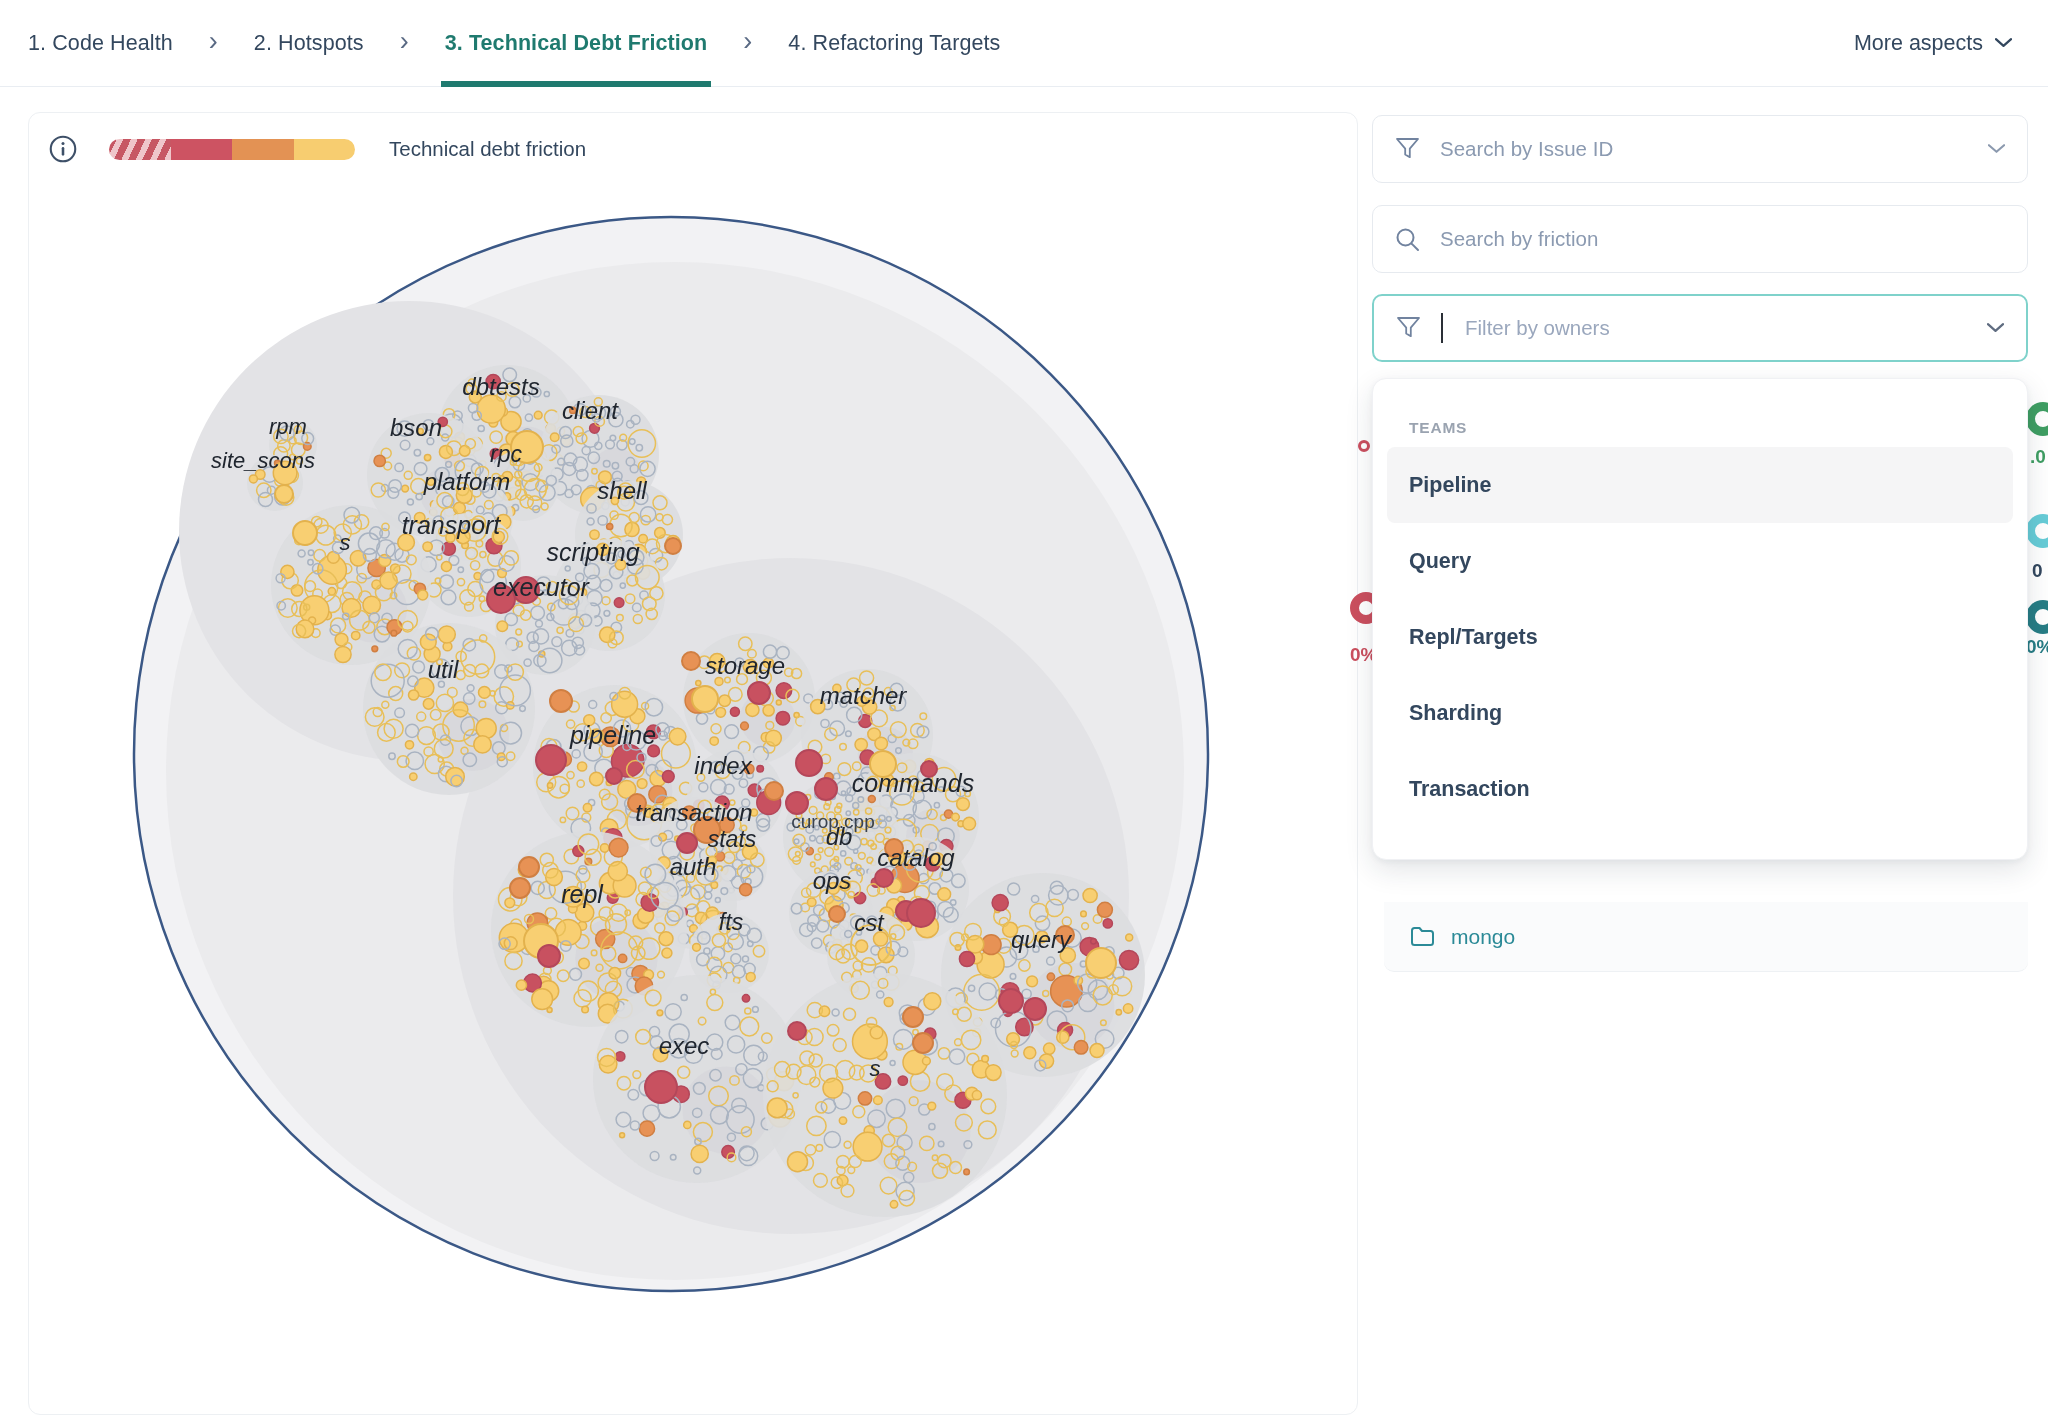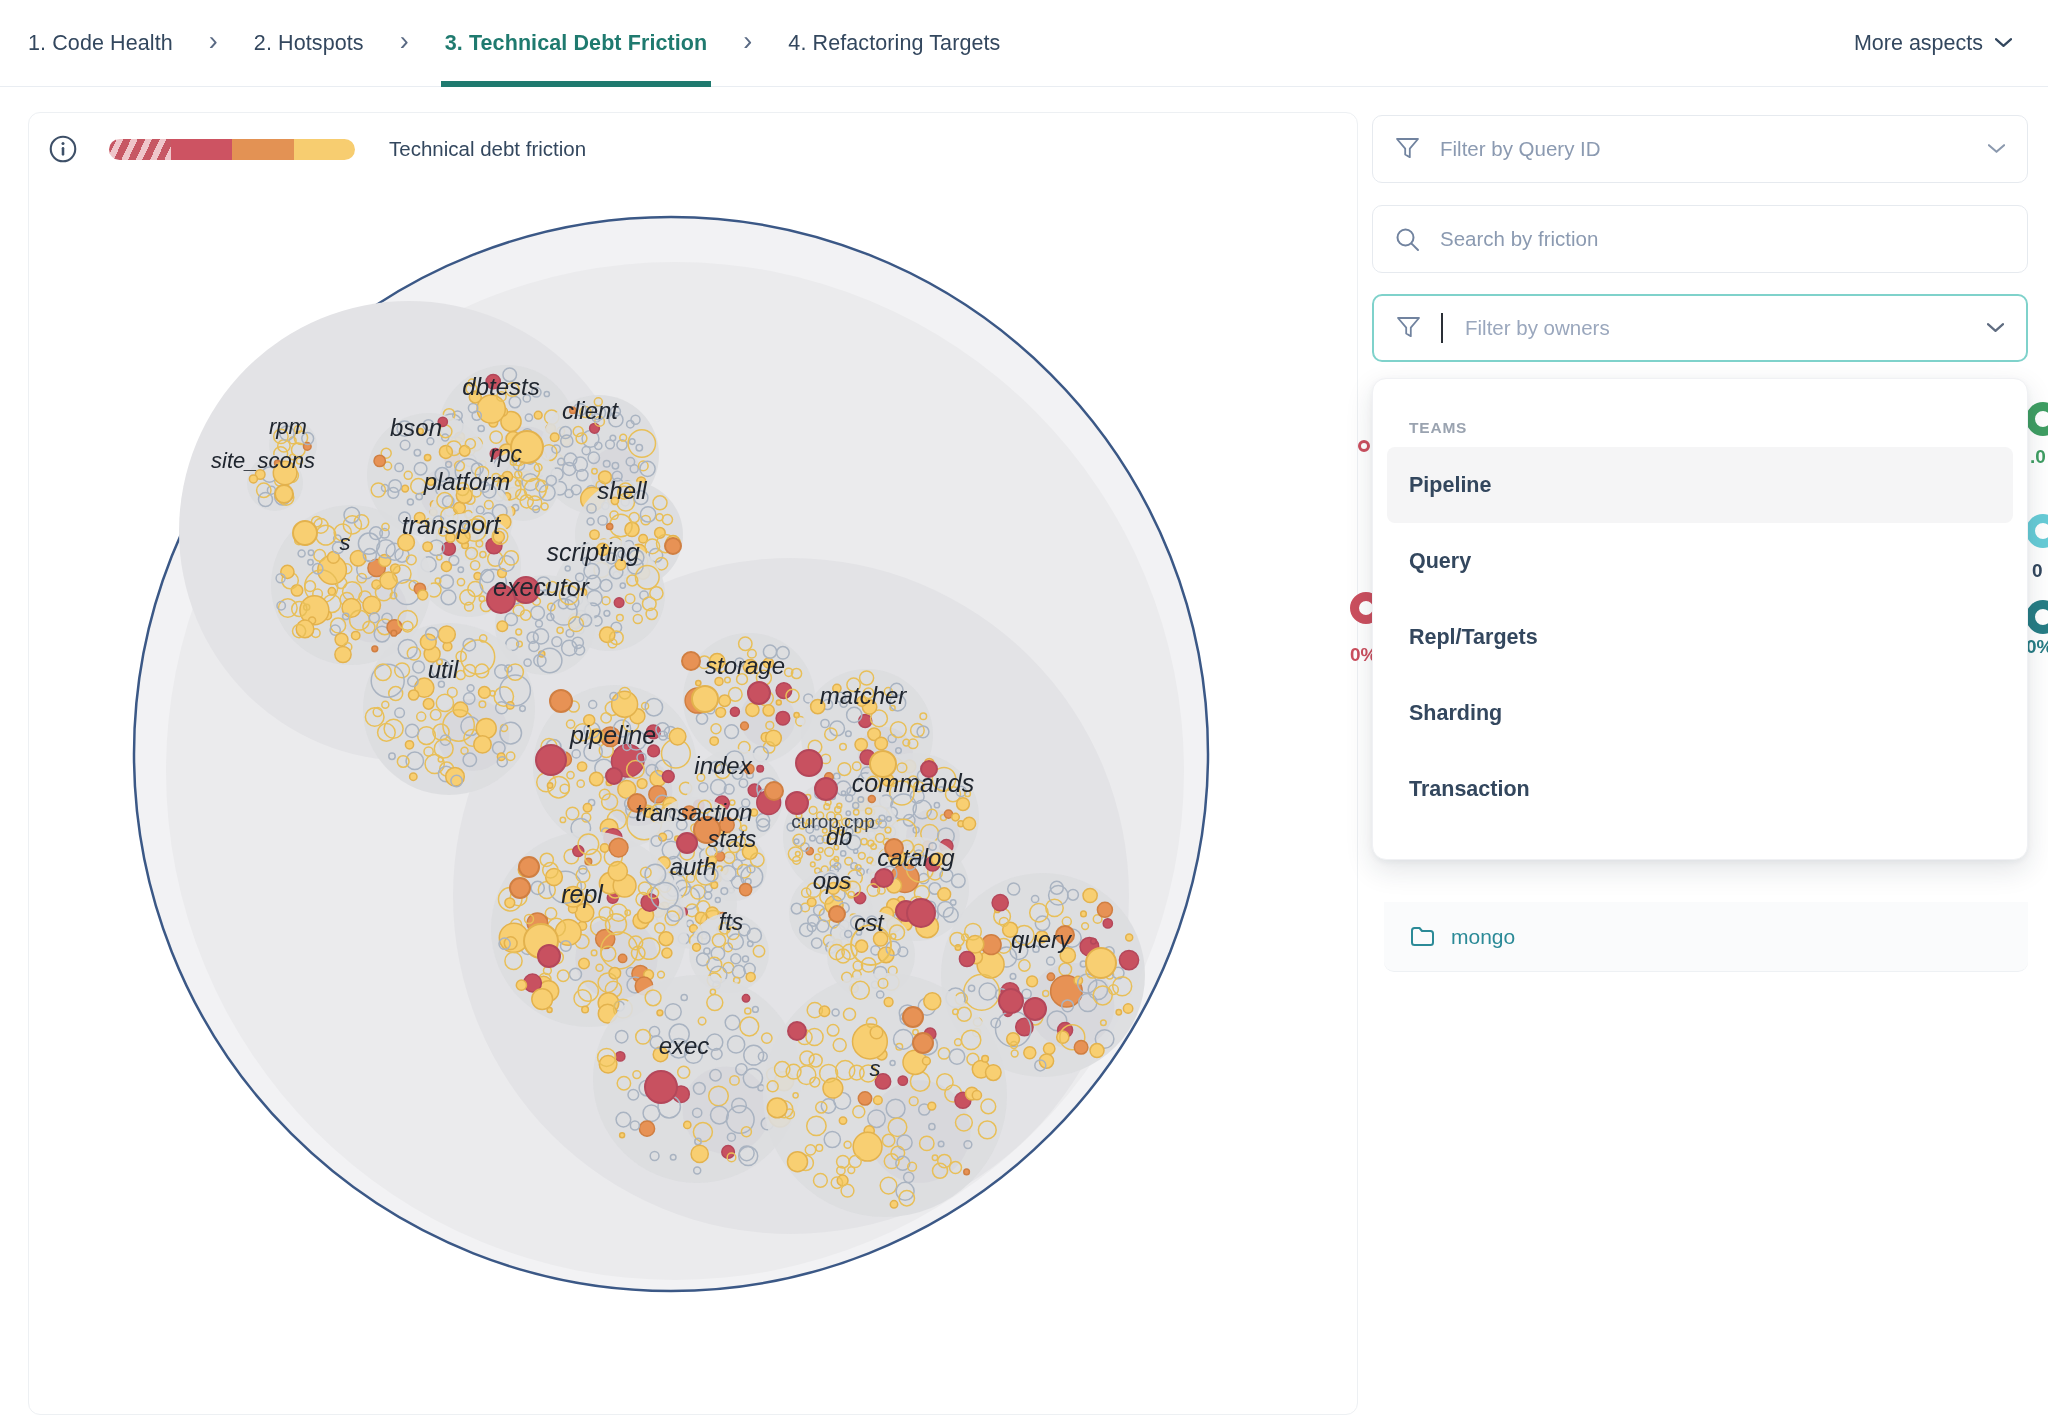--- a/index.html
+++ b/index.html
@@ -1859,21 +1859,21 @@
         <div class="legend-seg" id="seg-yellow" style="background: rgb(247, 205, 112);"></div>
       </div>
       <div class="legend-title">Technical debt friction</div>
     </div>
   </div>
 
   <div class="fbox" style="top:115px;">
     <svg class="lead" width="25" height="24" viewBox="0 0 25 24">
       <path d="M2 2h21l-8.2 9.6v8.6l-4.6-2.8v-5.8z" fill="none" stroke="#71839f" stroke-width="1.8" stroke-linejoin="round"></path>
     </svg>
-    <span class="ph">Filter by Query ID</span>
+    <span class="ph">Search by Issue ID</span>
     <svg class="chev" width="17" height="10" viewBox="0 0 18 10">
       <path d="M1 1l8 7 8-7" fill="none" stroke="#8b99ae" stroke-width="2.2" stroke-linecap="round" stroke-linejoin="round"></path>
     </svg>
   </div>
 
   <div class="fbox" style="top:205px;">
     <svg class="lead" width="25" height="25" viewBox="0 0 25 25">
       <circle cx="10.5" cy="10.5" r="8" fill="none" stroke="#71839f" stroke-width="2"></circle>
       <line x1="16.6" y1="16.6" x2="23" y2="23" stroke="#71839f" stroke-width="2" stroke-linecap="round"></line>
     </svg>

